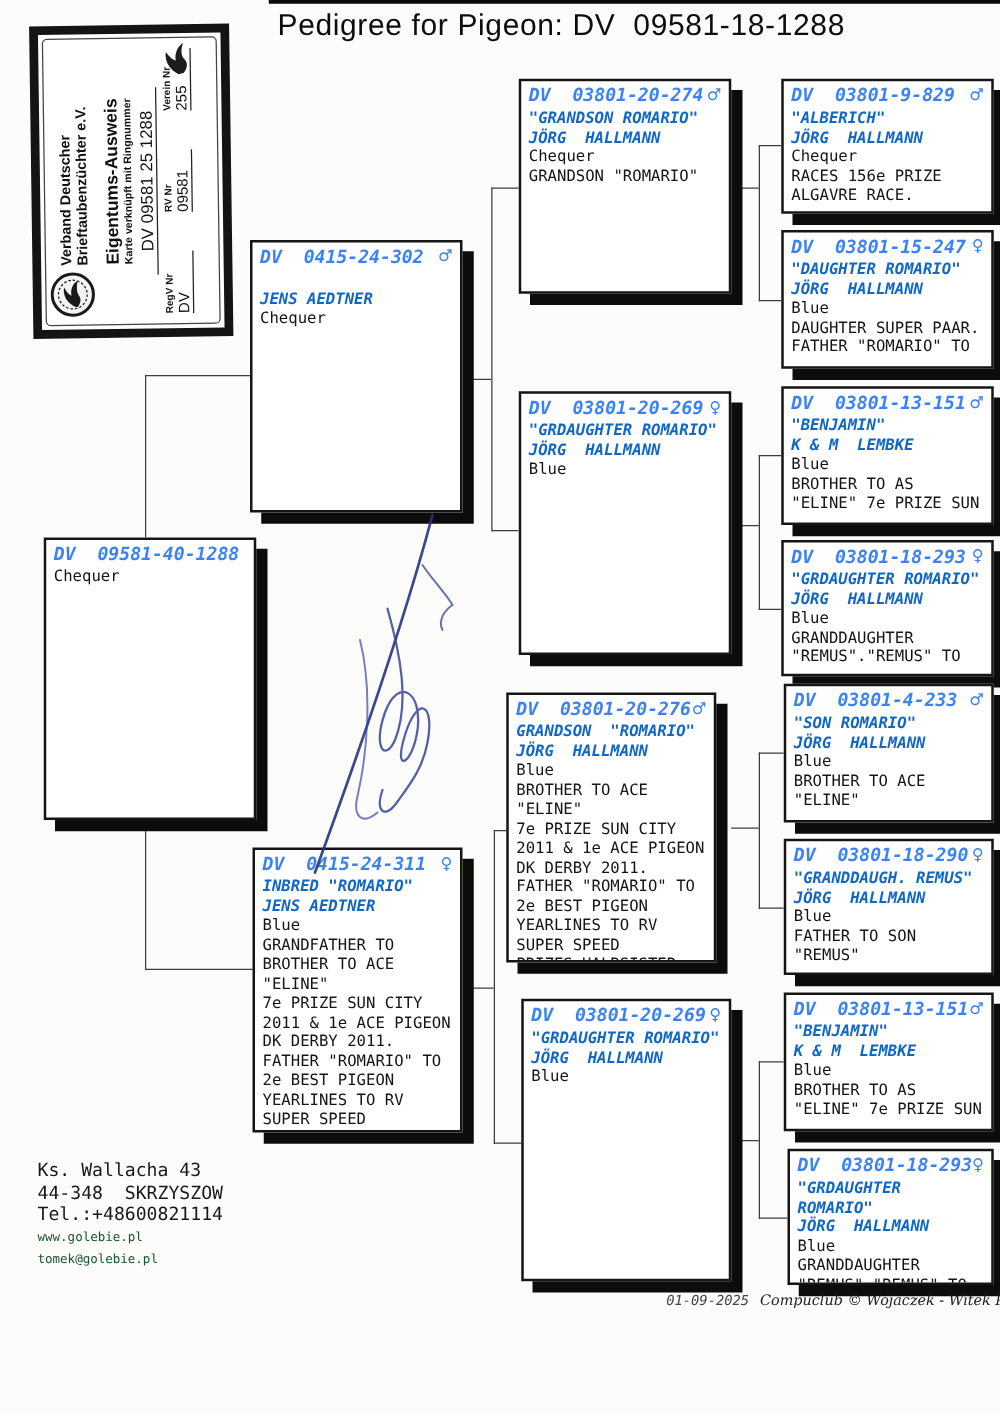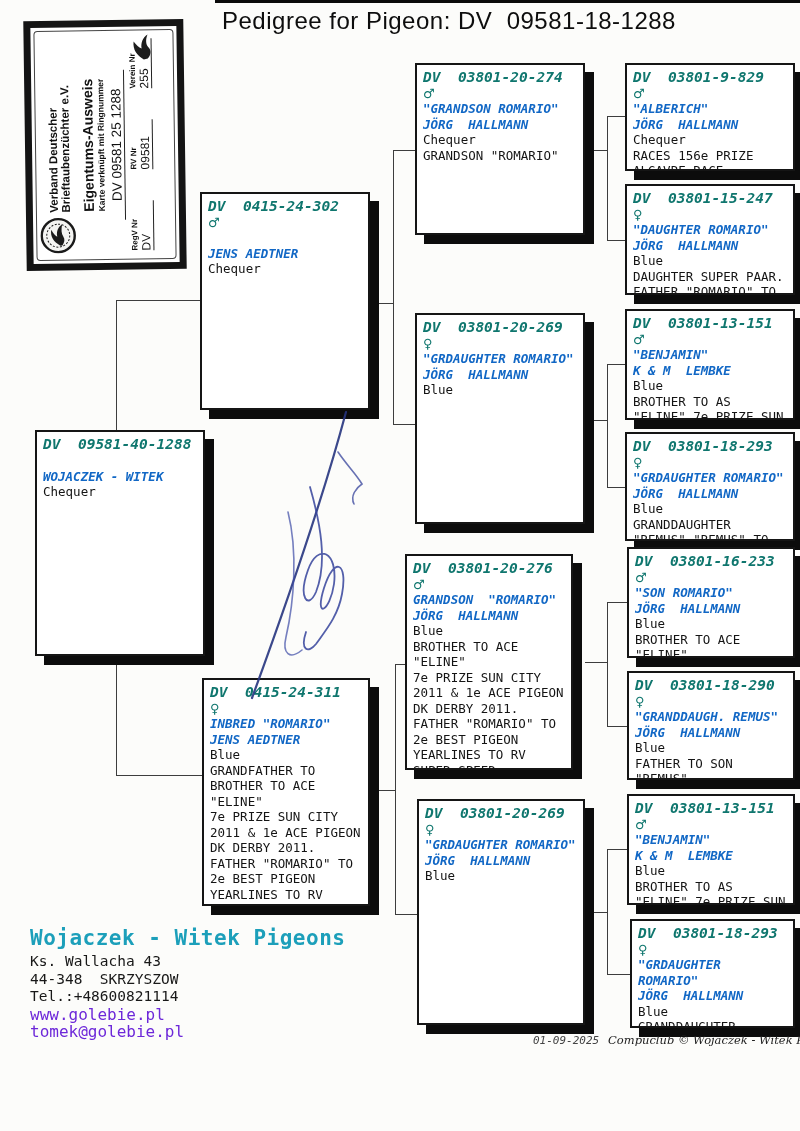--- a/index.html
+++ b/index.html
@@ -5,21 +5,21 @@
   html,body{margin:0;padding:0;}
   body{width:800px;height:1131px;position:relative;overflow:hidden;
        background:#fcfcfa;font-family:"DejaVu Sans Mono",monospace;}
   .topline{position:absolute;left:215px;top:0;width:585px;height:3px;background:#0a0a0a;}
   .title{position:absolute;left:222px;top:7px;font-family:"Liberation Sans",sans-serif;
          font-size:24px;color:#0d0d0d;letter-spacing:.5px;white-space:pre;}
   
   .box{position:absolute;background:#fff;border:2px solid #151515;
        box-shadow:9px 9px 0 #0c0c0c;padding:4px 6px;overflow:hidden;box-sizing:border-box;}
   .ring{display:flex;justify-content:space-between;align-items:flex-start;
-        color:#0f766e;font-style:italic;font-weight:700;font-size:14.5px;line-height:17px;flex-direction:column;}
+        color:#3b82f6;font-style:italic;font-weight:700;font-size:14.5px;line-height:17px;}
   .rn{white-space:pre;}
   .sex{font-family:"DejaVu Sans",sans-serif;font-size:13px;line-height:15px;}
   .blue{color:#1167c5;font-weight:700;font-style:italic;font-size:12.5px;
         line-height:15.5px;white-space:pre-wrap;}
   .black{color:#141414;font-size:12.5px;line-height:15.5px;white-space:pre-wrap;}
   .ln{position:absolute;background:#3d3d3d;}
   
   .stamp-wrap{position:absolute;left:-20px;top:65px;width:250px;height:160px;
               transform:rotate(-90.8deg);}
   .stamp-card{width:100%;height:100%;box-sizing:border-box;border:7px solid #141414;
@@ -34,21 +34,21 @@
            border-bottom:1px solid #222;display:block;width:150px;margin-left:auto;margin-right:auto;}
   .st-fields{display:flex;justify-content:space-between;margin-top:4px;padding:0 2px;}
   .st-f{text-align:left;}
   .st-fl{font-weight:700;font-size:8px;color:#111;}
   .st-fv{font-size:12px;color:#111;border-bottom:1px solid #222;min-width:44px;padding-right:6px;}
   .st-bird{position:absolute;right:3px;bottom:16px;}
   
   .contact{position:absolute;left:30px;top:926px;}
   .contact-name{color:#1c9fba;font-size:21px;font-weight:700;letter-spacing:.5px;white-space:pre;}
   .contact-addr{color:#181818;font-size:14.5px;line-height:17.5px;white-space:pre-wrap;margin-top:3px;}
-  .contact-links{color:#6d28d9;font-size:16px;line-height:17.5px;white-space:pre-wrap;}
+  .contact-links{color:#14532d;font-size:10px;line-height:17.5px;white-space:pre-wrap;}
   .f-date{position:absolute;left:533px;top:1034px;font-size:11px;font-style:italic;color:#454545;}
   .f-copy{position:absolute;left:608px;top:1033px;font-family:"DejaVu Serif",serif;
           font-size:11.5px;font-style:italic;color:#222;white-space:pre;}
   .sig{position:absolute;left:250px;top:392px;}
 </style>
 </head>
 <body>
 
 <div class="topline"></div>
 <div class="title">Pedigree for Pigeon: DV  09581-18-1288</div>
@@ -120,22 +120,20 @@
 <i class="ln" style="left:585px;top:912px;width:22px;height:1px"></i>
 <i class="ln" style="left:607px;top:849px;width:1px;height:126px"></i>
 <i class="ln" style="left:607px;top:849px;width:20px;height:1px"></i>
 <i class="ln" style="left:607px;top:974px;width:23px;height:1px"></i>
 
 <div class="box" style="left:35px;top:430px;width:170px;height:226px">
   <div class="ring">
       <span class="rn">DV  09581-40-1288</span>
       <span class="sex"></span>
     </div>
-  <div class="blue">
-WOJACZEK - WITEK</div>
   <div class="black">Chequer</div>
 </div>
 
 <div class="box" style="left:200px;top:192px;width:170px;height:218px">
   <div class="ring">
       <span class="rn">DV  0415-24-302</span>
       <span class="sex">♂</span>
     </div>
   <div class="blue">
 JENS AEDTNER</div>
@@ -248,21 +246,21 @@
       <span class="sex">♀</span>
     </div>
   <div class="blue">"GRDAUGHTER ROMARIO"
 JÖRG  HALLMANN</div>
   <div class="black">Blue
 GRANDDAUGHTER
 "REMUS"."REMUS" TO</div>
 </div>
 <div class="box" style="left:627px;top:547px;width:168px;height:111px">
   <div class="ring">
-      <span class="rn">DV  03801-16-233</span>
+      <span class="rn">DV  03801-4-233</span>
       <span class="sex">♂</span>
     </div>
   <div class="blue">"SON ROMARIO"
 JÖRG  HALLMANN</div>
   <div class="black">Blue
 BROTHER TO ACE
 "ELINE"</div>
 </div>
 <div class="box" style="left:627px;top:671px;width:168px;height:109px">
   <div class="ring">
@@ -301,21 +299,20 @@
 <div class="sig">
   <svg width="150" height="310" viewBox="0 0 150 310" fill="none">
     <path d="M2 306 C28 235 72 110 96 20" stroke="#26347e" stroke-width="2.2" opacity="0.9" stroke-linecap="round"></path>
     <path d="M60 95 C70 130 78 170 66 200 C58 218 48 206 58 178 C68 150 88 160 84 192 C80 220 64 228 74 196 C84 164 98 170 92 202 C88 224 76 238 66 252 C58 262 50 258 56 240" stroke="#35439b" stroke-width="1.8" opacity="0.85" stroke-linecap="round"></path>
     <path d="M38 120 C48 160 44 210 36 245 C32 262 40 268 52 258" stroke="#3c4aa5" stroke-width="1.6" opacity="0.7" stroke-linecap="round"></path>
     <path d="M88 60 C96 72 106 82 112 92 C106 96 100 104 104 112" stroke="#35439b" stroke-width="1.6" opacity="0.75" stroke-linecap="round"></path>
   </svg>
 </div>
 
 <div class="contact">
-  <div class="contact-name">Wojaczek - Witek Pigeons</div>
   <div class="contact-addr">Ks. Wallacha 43
 44-348  SKRZYSZOW
 Tel.:+48600821114</div>
   <div class="contact-links">www.golebie.pl
 tomek@golebie.pl</div>
 </div>
 
 <div class="f-date">01-09-2025</div>
 <div class="f-copy">Compuclub © Wojaczek - Witek Pigeon</div>
 

